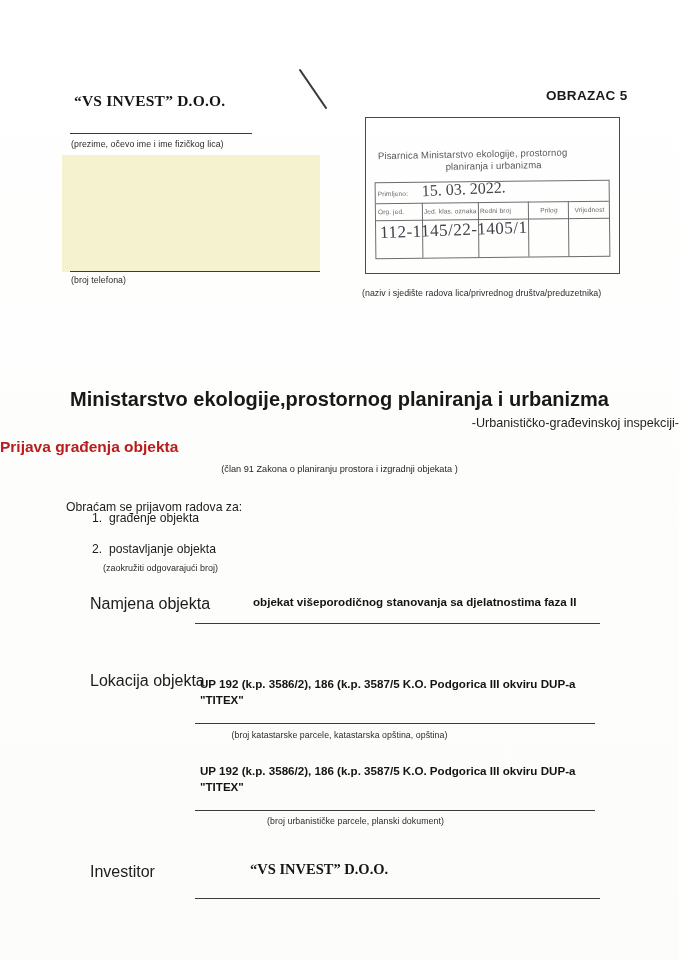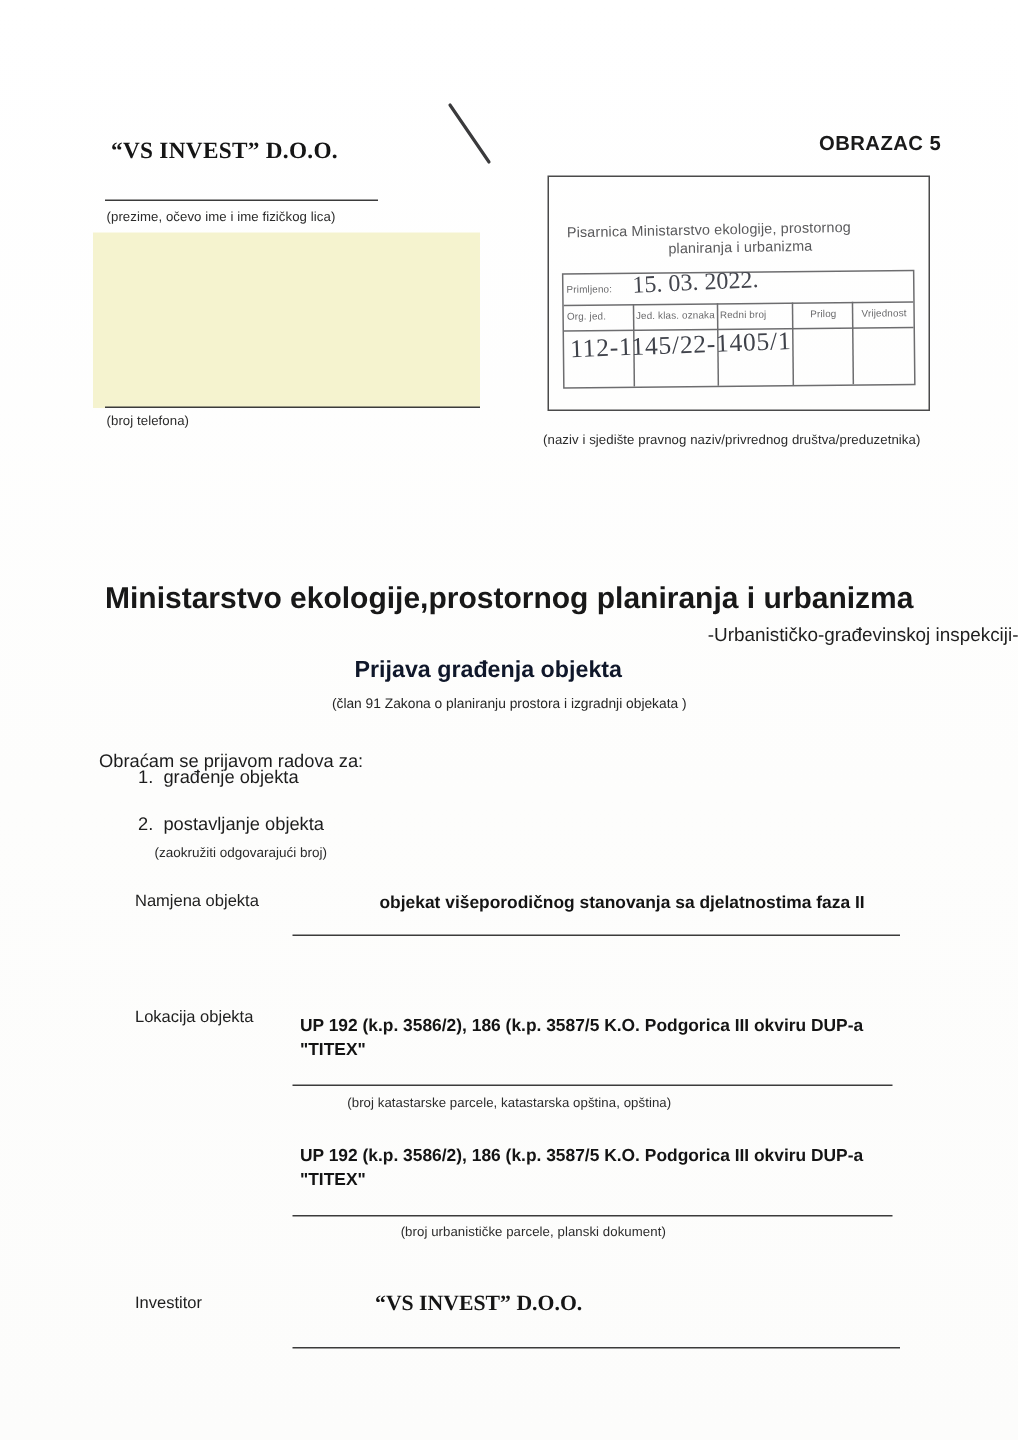--- a/index.html
+++ b/index.html
@@ -163,45 +163,45 @@
     color: #181818;
   }
   .title-sub {
     left: 0; top: 416px; width: 679px;
     text-align: right;
     font-size: 12.6px;
     color: #1f1f1f;
   }
   .title-form {
     left: 0; top: 438px; width: 651px;
-    text-align: center;
+    text-align: left;
     font-size: 15.5px;
     font-weight: bold;
-    color: #0f172a;
+    color: #b91c1c;
   }
   .title-law {
     left: 0; top: 464px; width: 679px;
     text-align: center;
     font-size: 9.2px;
     color: #262626;
   }
 
   
   .body-text {
     font-size: 12.2px;
     color: #1d1d1d;
     white-space: nowrap;
   }
   .intro { left: 66px; top: 500px; }
   .li-1 { left: 92px; top: 511px; }
   .li-2 { left: 92px; top: 542px; }
   .li-note { left: 103px; top: 563px; font-size: 9px; color: #2a2a2a; }
 
   .field-label {
-    font-size: 11px;
+    font-size: 16px;
     color: #202020;
     white-space: nowrap;
     padding-left: 24px;
   }
   .field-value {
     font-size: 11.6px;
     font-weight: bold;
     color: #141414;
   }
 
@@ -277,21 +277,21 @@
 
       <div class="st-div" style="left:46px;"></div>
       <div class="st-div" style="left:102px;"></div>
       <div class="st-div" style="left:152px;"></div>
       <div class="st-div" style="left:192px;"></div>
 
       <div class="stamp-number">112-1145/22-1405/1</div>
     </div>
   </div>
 
-  <div class="abs caption cap-entity">(naziv i sjedište pravnog naziv/privrednog društva/preduzetnika)</div>
+  <div class="abs caption cap-entity">(naziv i sjedište radova lica/privrednog društva/preduzetnika)</div>
 
   <div class="abs title-main">Ministarstvo ekologije,prostornog planiranja i urbanizma</div>
   <div class="abs title-sub">-Urbanističko-građevinskoj inspekciji-</div>
   <div class="abs title-form">Prijava građenja objekta</div>
   <div class="abs title-law">(član 91 Zakona o planiranju prostora i izgradnji objekata  )</div>
 
   <div class="abs body-text intro">Obraćam se prijavom radova za:</div>
 
   <div class="abs body-text li-1">
     <span>1.</span>&nbsp;&nbsp;<span>građenje objekta</span>

